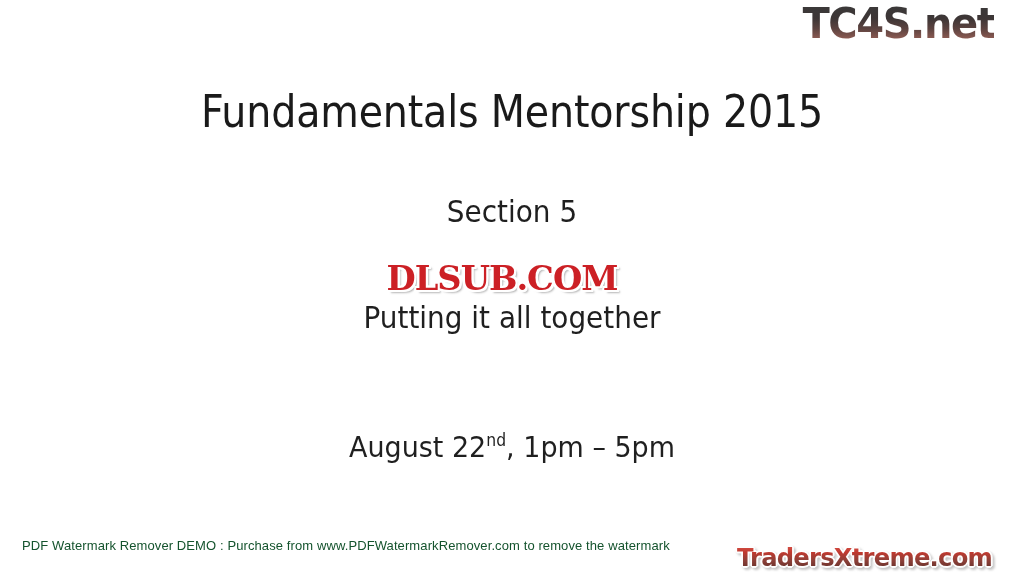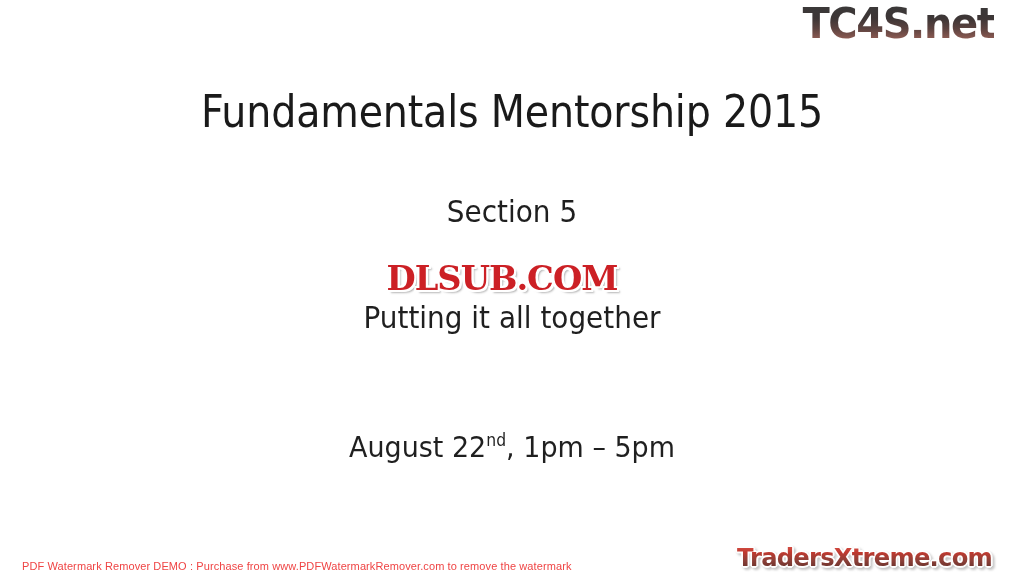--- a/index.html
+++ b/index.html
@@ -133,24 +133,24 @@
   #datetime-line sup {
     font-size: 0.58em;
     vertical-align: super;
     line-height: 0;
   }
 
   
   #pdf-watermark-notice {
     position: absolute;
     left: 22px;
-    bottom: 4px;
+    bottom: 23px;
     font-family: "Liberation Sans", sans-serif;
-    font-size: 11px;
-    color: #ef4444;
+    font-size: 13px;
+    color: #14532d;
     letter-spacing: 0.1px;
     white-space: nowrap;
     user-select: none;
   }
 
   
   #tradersxtreme-logo {
     position: absolute;
     right: 12px;
     bottom: 6px;

